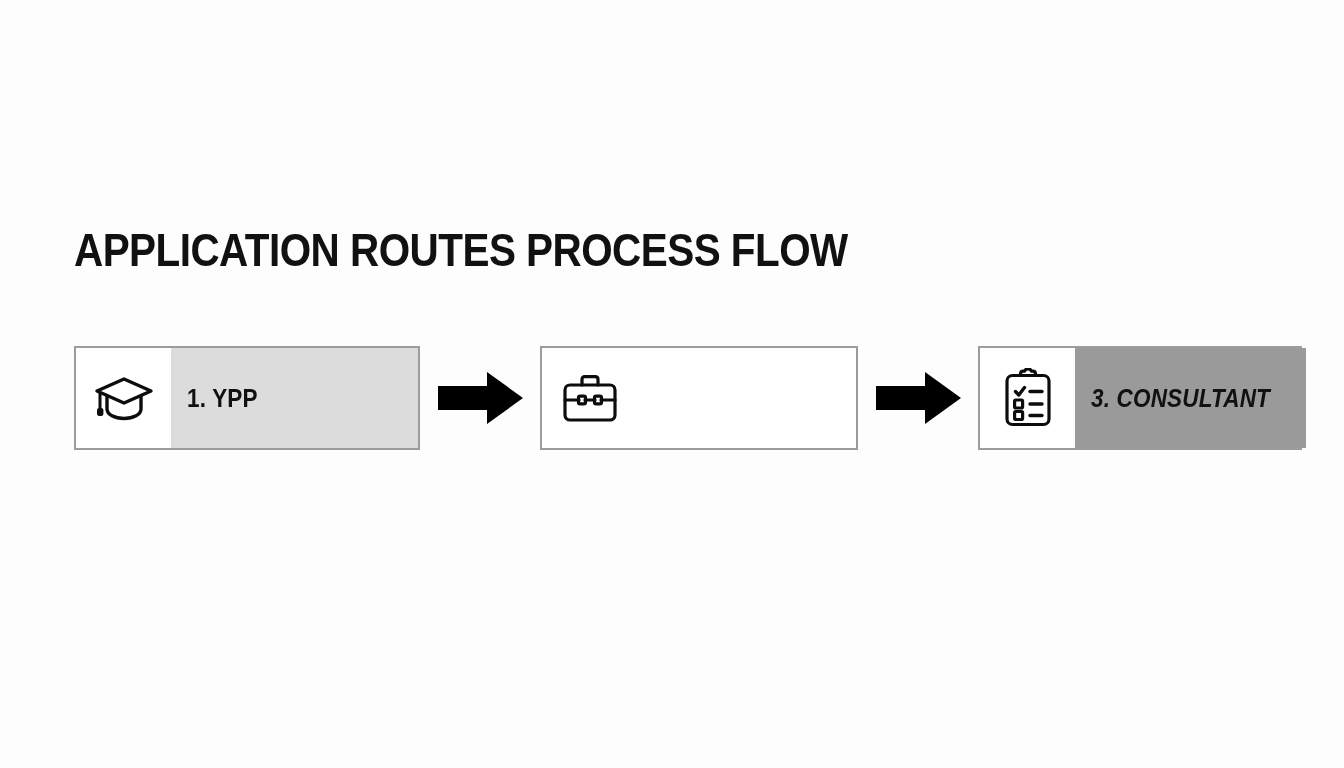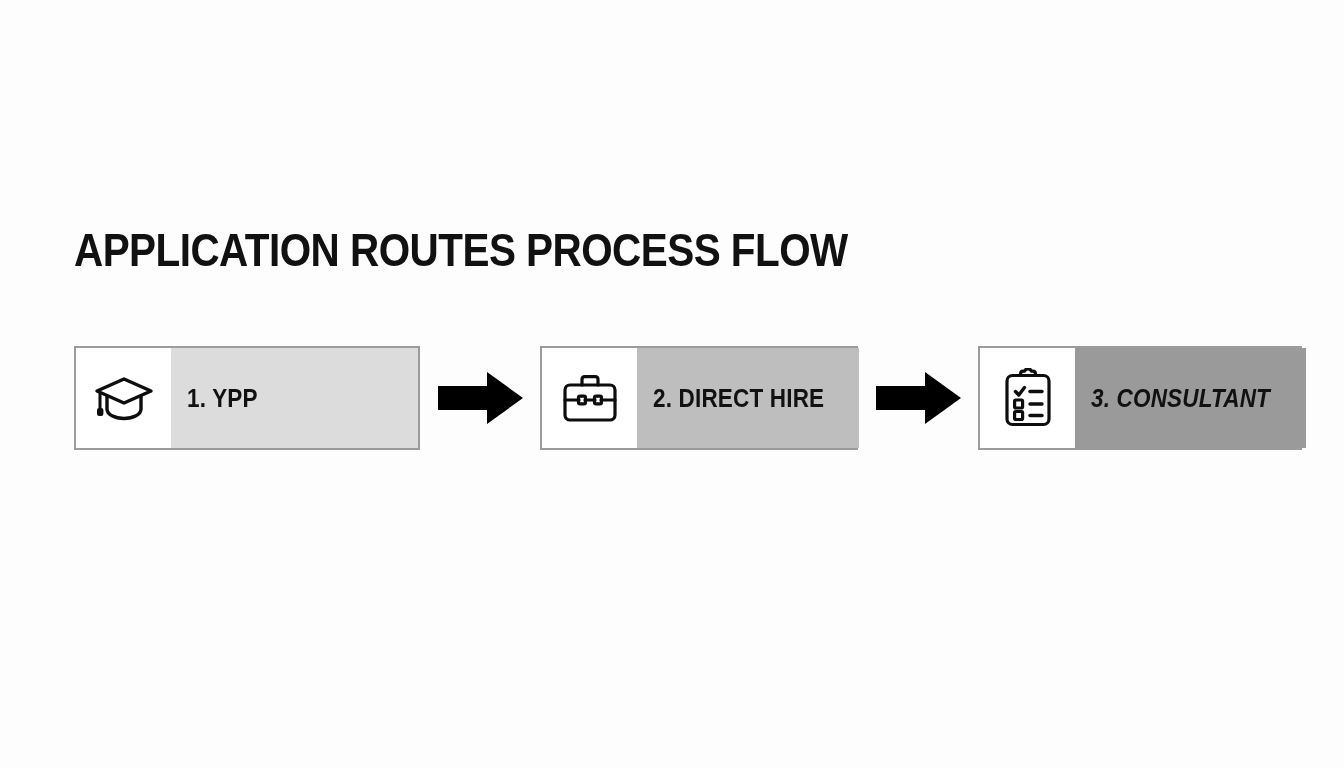--- a/index.html
+++ b/index.html
@@ -149,23 +149,20 @@
         <span>
           <svg width="56" height="50" viewBox="0 0 56 50" fill="none" stroke="#0d0d0d" stroke-width="3.2" stroke-linecap="round" stroke-linejoin="round">
             <rect x="3" y="12" width="50" height="35" rx="5"></rect>
             <path d="M20,12 L20,6.5 C20,4.8 21.2,3.6 22.9,3.6 L33.1,3.6 C34.8,3.6 36,4.8 36,6.5 L36,12"></path>
             <path d="M3,27 L17,27 M23,27 L33,27 M39,27 L53,27"></path>
             <rect x="16.5" y="23.2" width="7" height="7.6" rx="1.6"></rect>
             <rect x="32.5" y="23.2" width="7" height="7.6" rx="1.6"></rect>
           </svg>
         </span>
       </div>
-      <div class="step-label-cell">
-        <span class="step-label">2. DIRECT HIRE</span>
-      </div>
     </div>
 
     <div class="flow-arrow">
       <svg width="85" height="58" viewBox="0 0 85 58">
         <polygon points="0,17 49,17 49,3 85,29 49,55 49,41 0,41" fill="#000000"></polygon>
       </svg>
     </div>
 
     <div class="flow-step" id="step-3">
       <div class="step-icon-cell">

